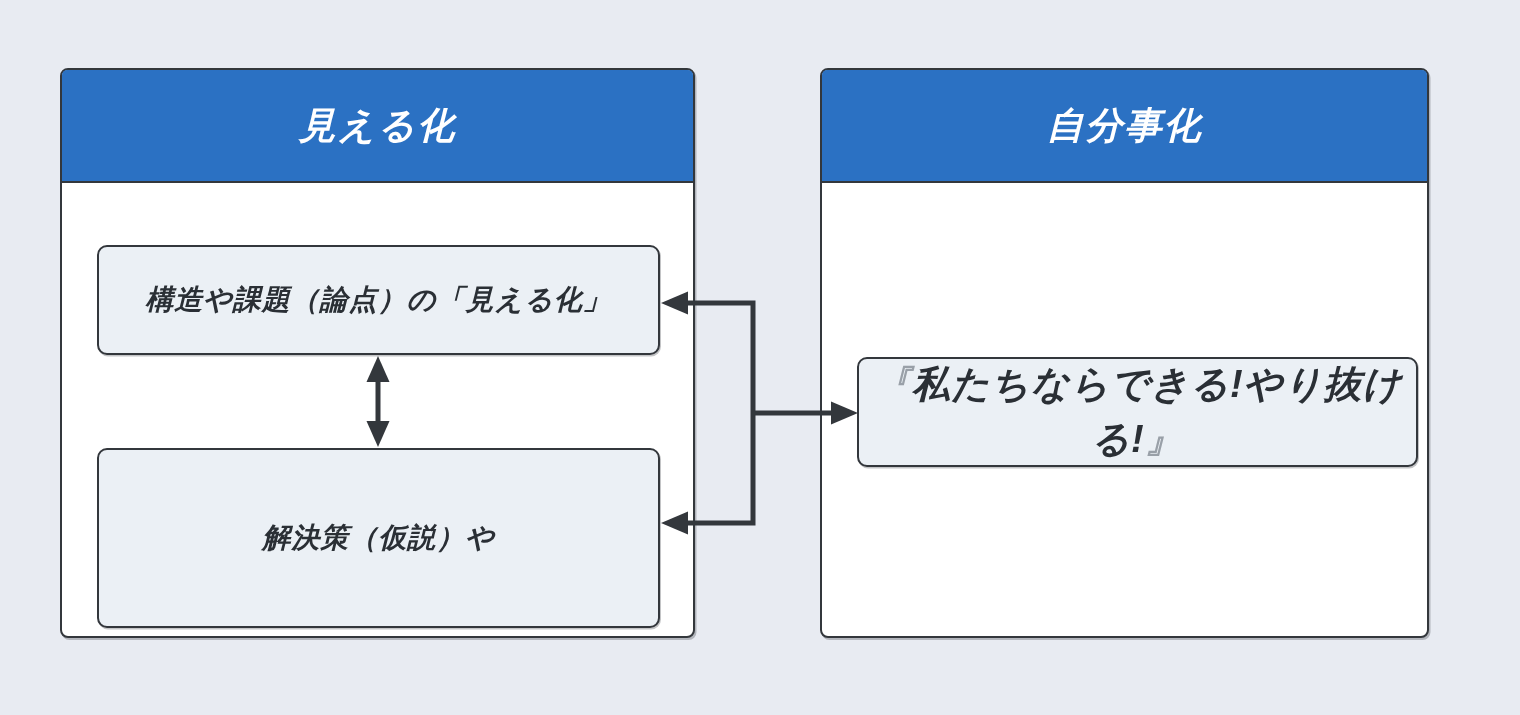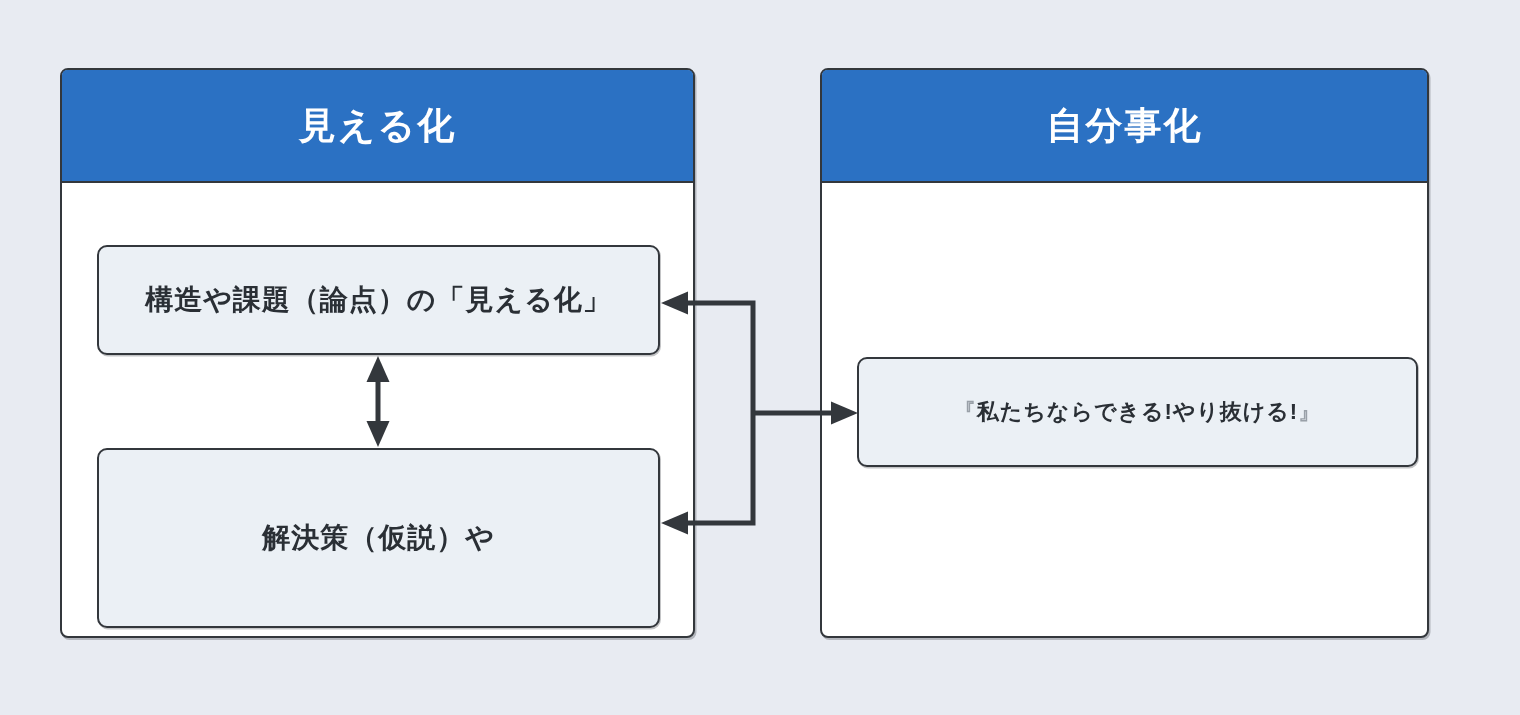--- a/index.html
+++ b/index.html
@@ -16,20 +16,21 @@
     overflow: hidden;
   }
   .panel {
     position: absolute;
     top: 68px;
     height: 570px;
     background: #ffffff;
     border: 2.5px solid #33373c;
     border-radius: 8px;
     box-shadow: 1.5px 2px 0 rgba(40,44,50,0.28);
+    font-style: italic;
   }
   .panel-left  { left: 60px;  width: 635px; }
   .panel-right { left: 820px; width: 609px; }
   .panel-header {
     position: absolute;
     left: 0; top: 0; right: 0;
     height: 113px;
     background: #2b71c3;
     border-bottom: 2.5px solid #33373c;
     border-radius: 5px 5px 0 0;
@@ -54,21 +55,21 @@
     text-align: center;
     color: #2a2f35;
     font-size: 28px;
     font-weight: bold;
     letter-spacing: 1px;
     line-height: 1.45;
   }
   
   .node-structure { left: 35px; top: 175px; width: 563px; height: 110px; }
   .node-solution  { left: 35px; top: 378px; width: 563px; height: 180px; }
-  .node-quote     { left: 35px; top: 287px; width: 561px; height: 110px; font-size: 22px; }
+  .node-quote     { left: 35px; top: 287px; width: 561px; height: 110px; font-size: 38px; }
   .bracket-gray { color: #99a0a8; font-weight: bold; }
   .arrows {
     position: absolute;
     left: 0; top: 0;
     width: 1520px;
     height: 715px;
     pointer-events: none;
     z-index: 10;
   }
 </style>

